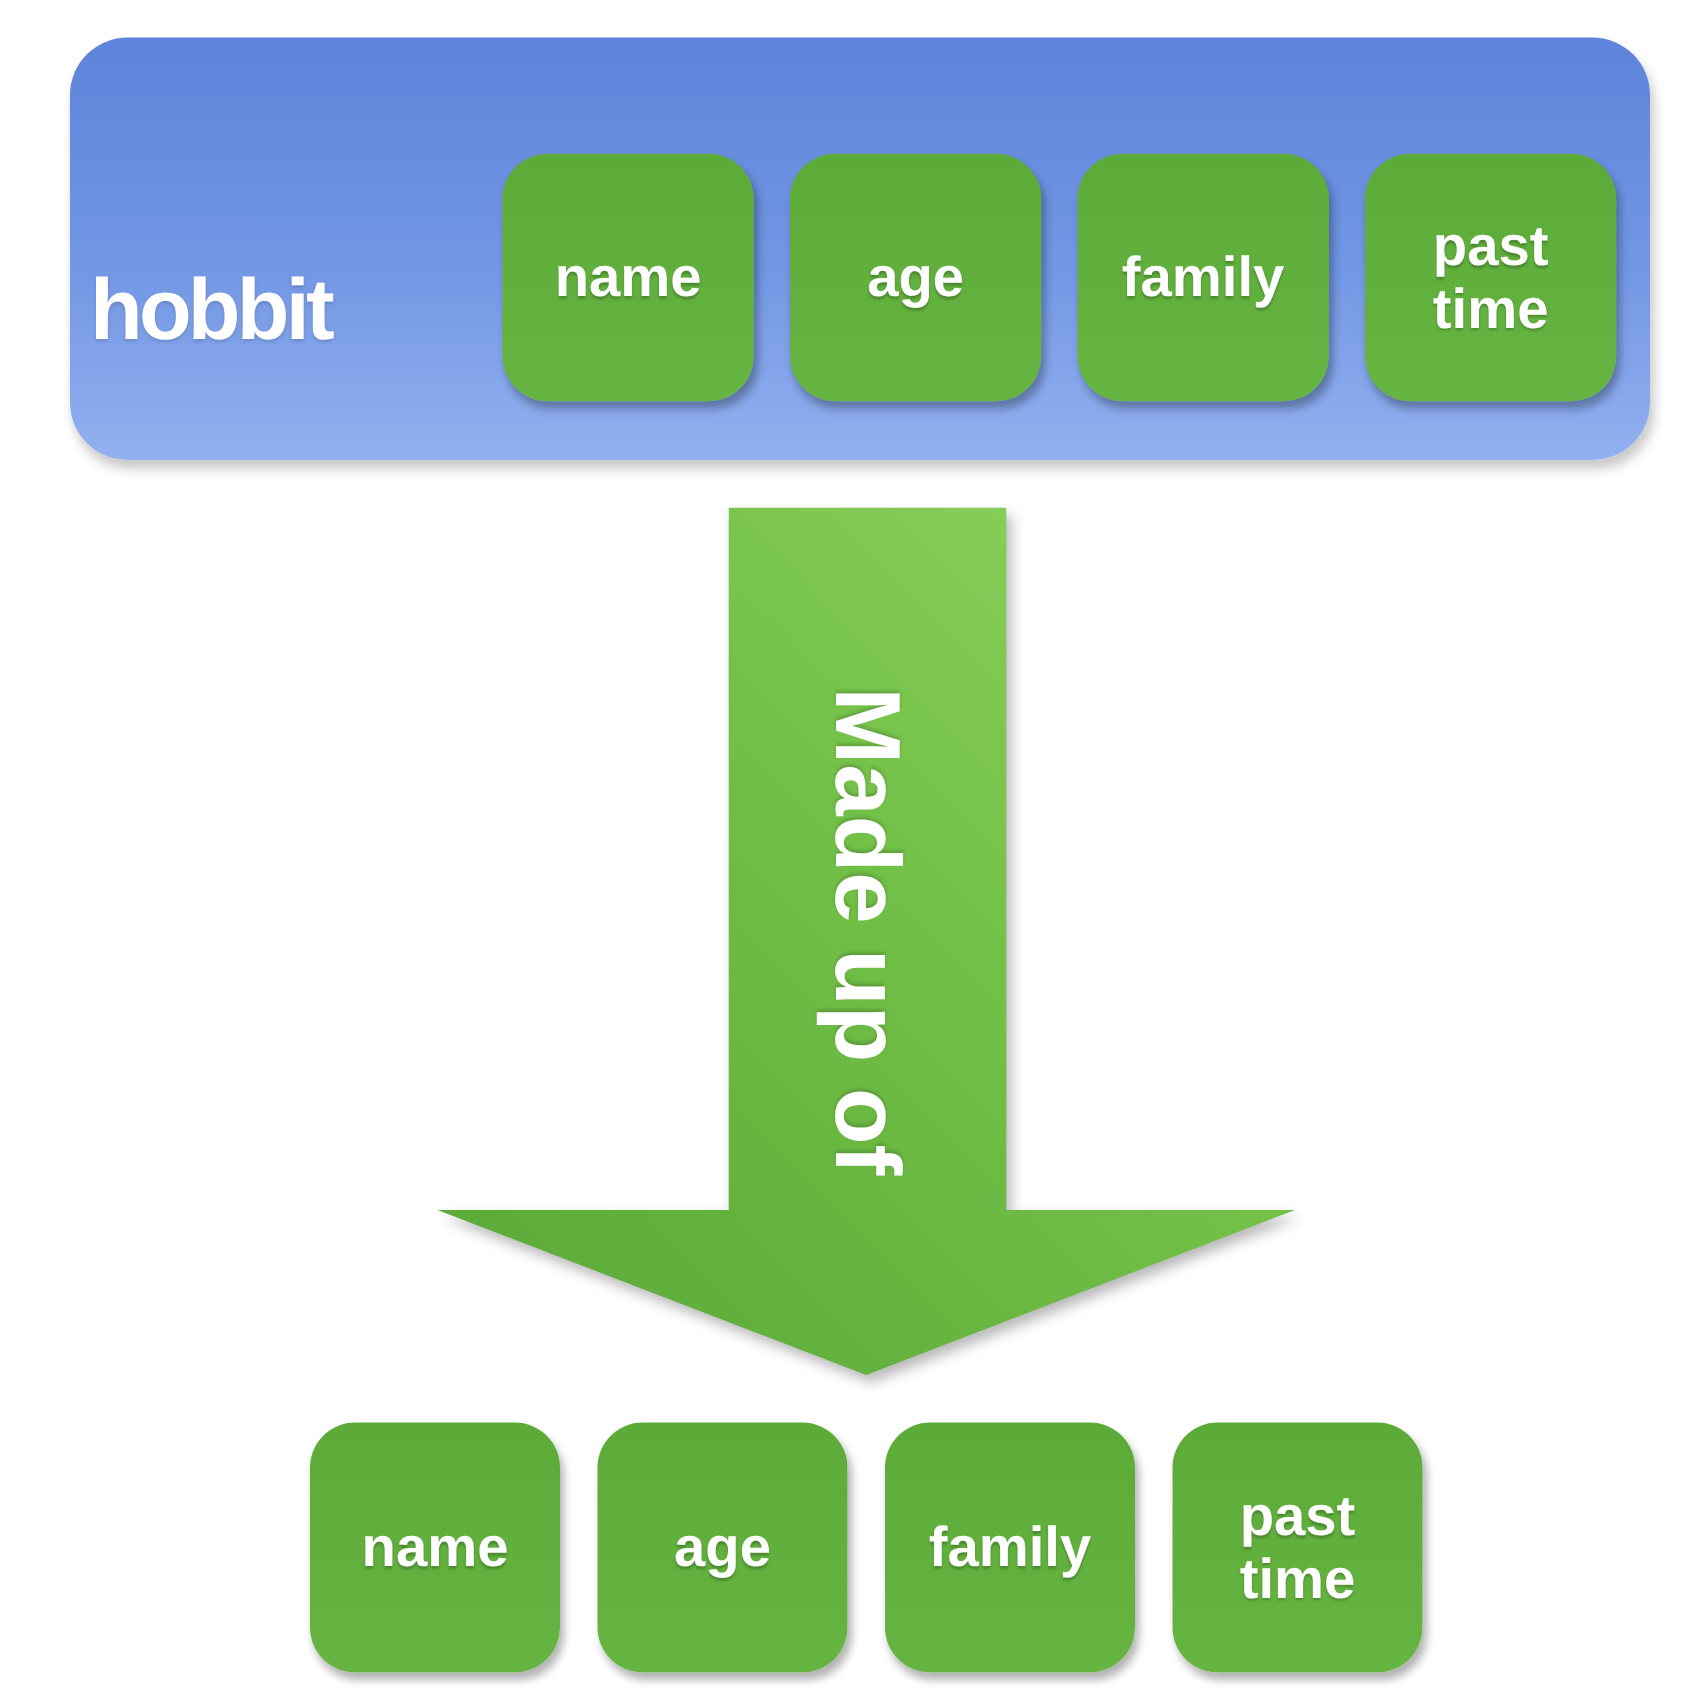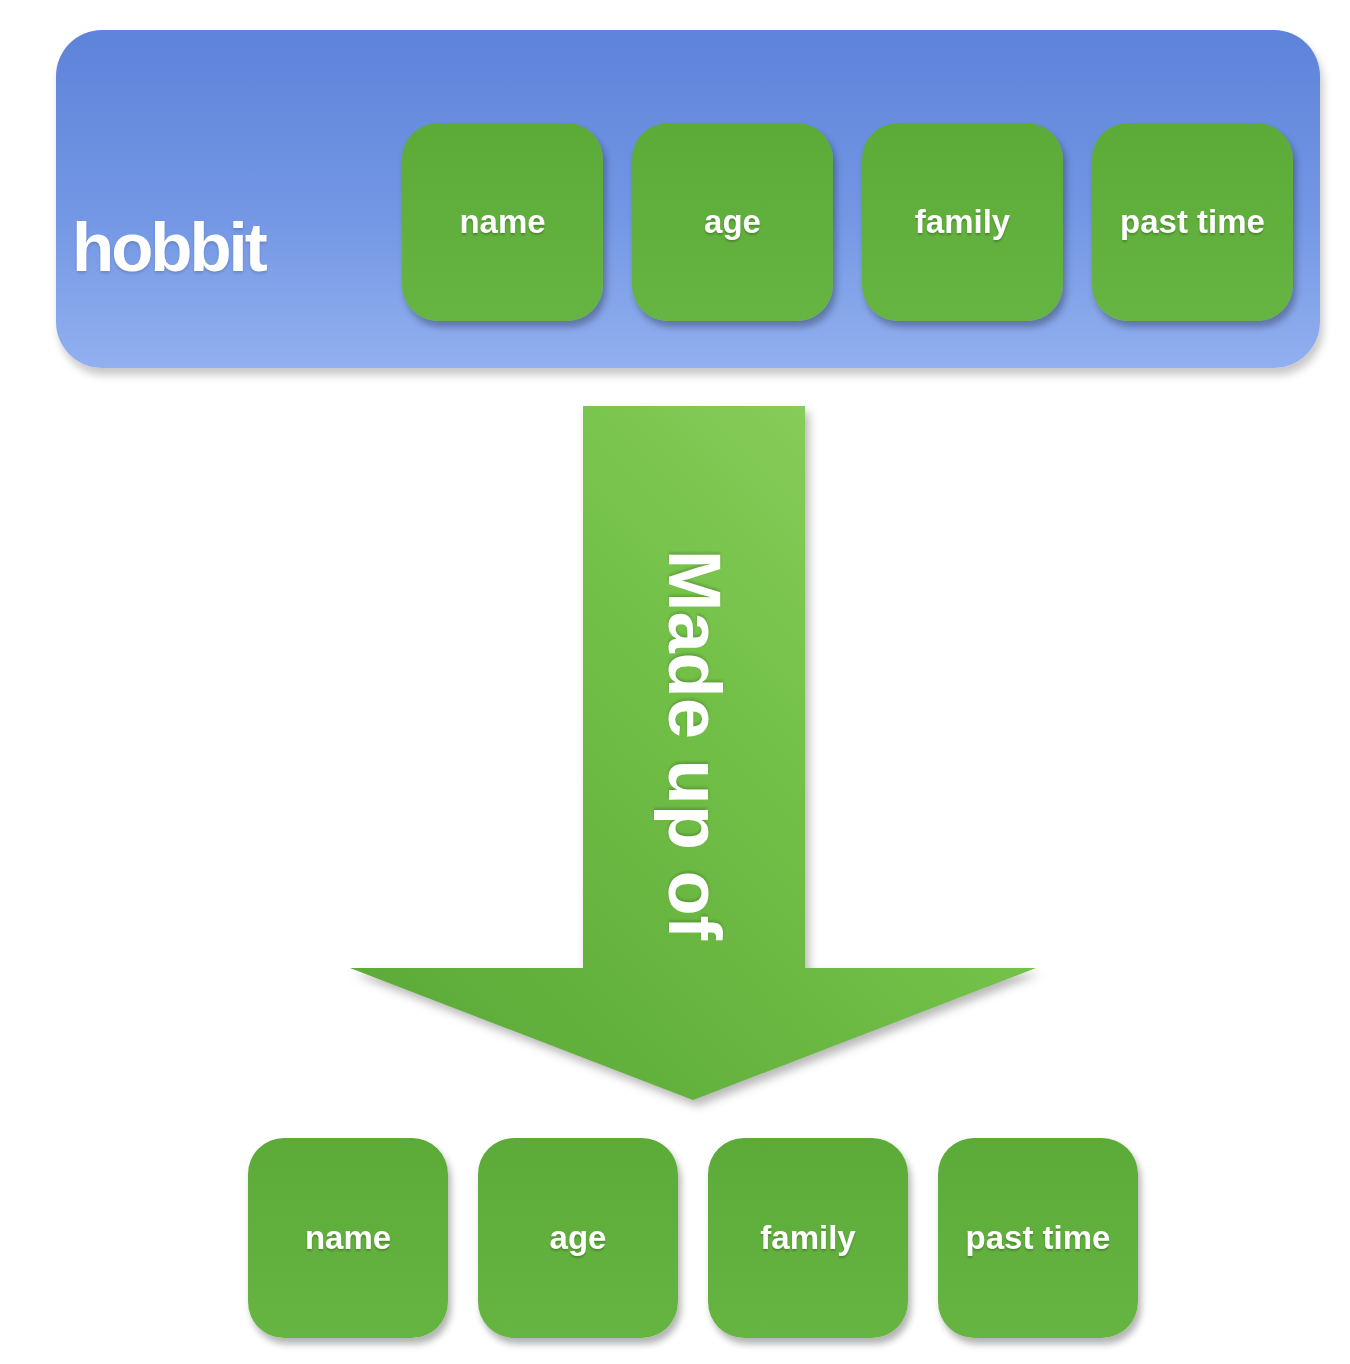--- a/index.html
+++ b/index.html
@@ -19,21 +19,21 @@
     color:#ffffff;font-size:69px;font-weight:bold;letter-spacing:-3px;
     text-shadow:0 2px 3px rgba(0,0,0,0.15);
     margin-top:48px;
   }
   .attr{
     position:absolute;
     border-radius:36px;
     background:linear-gradient(180deg,#5cab39 0%,#66b441 100%);
     box-shadow:3px 6px 7px rgba(0,0,0,0.30);
     display:flex;align-items:center;justify-content:center;
-    text-align:center;color:#ffffff;font-weight:bold;font-size:33px;
+    text-align:center;color:#ffffff;font-weight:bold;font-size:45px;
     line-height:1.12;padding:0 18px;box-sizing:border-box;
     text-shadow:0 2px 2px rgba(0,0,0,0.22);
   }
   .attr.top{top:123px;width:201px;height:198px}
   .attr.t0{left:402px}.attr.t1{left:632px}.attr.t2{left:862px}.attr.t3{left:1092px}
   .attr.bottom{top:1138px;width:200px;height:200px}
   .attr.b0{left:248px}.attr.b1{left:478px}.attr.b2{left:708px}.attr.b3{left:938px}
   .arrow-svg{
     position:absolute;left:348px;top:406px;
     filter:drop-shadow(4px 6px 5px rgba(0,0,0,0.28));

